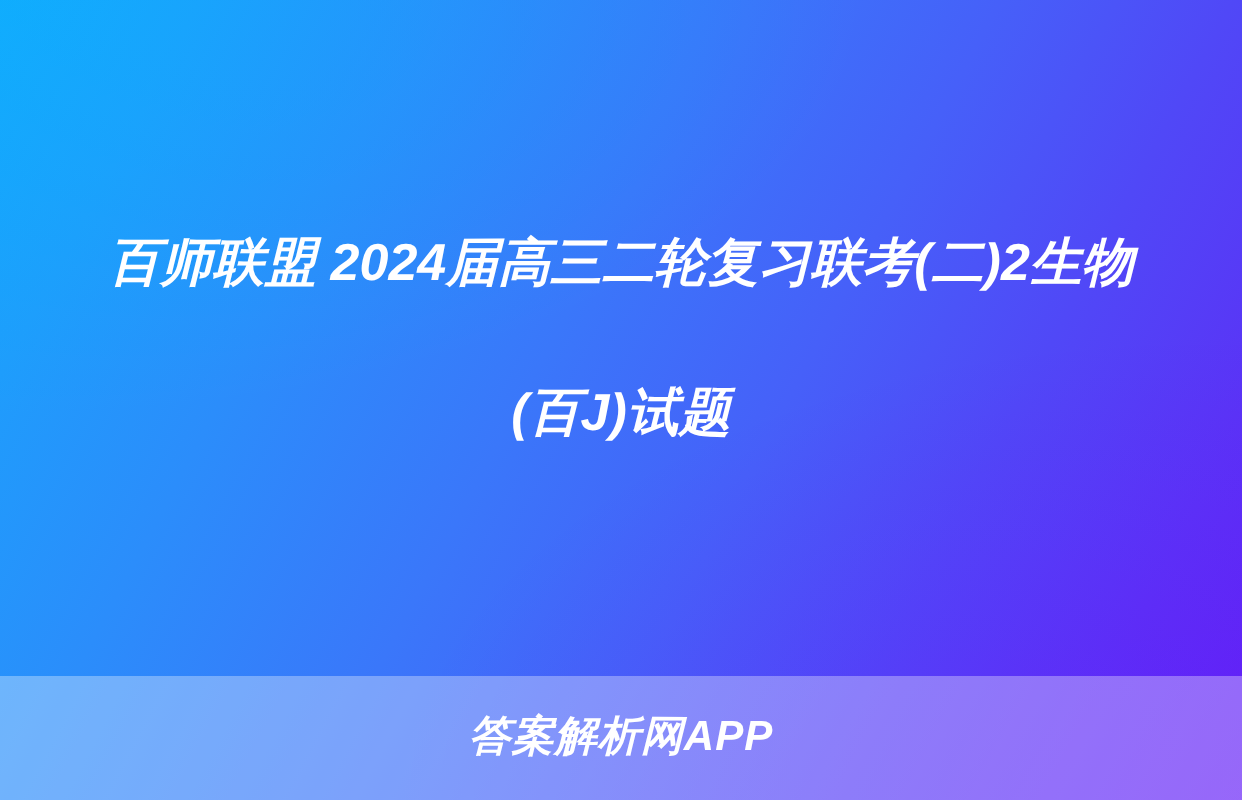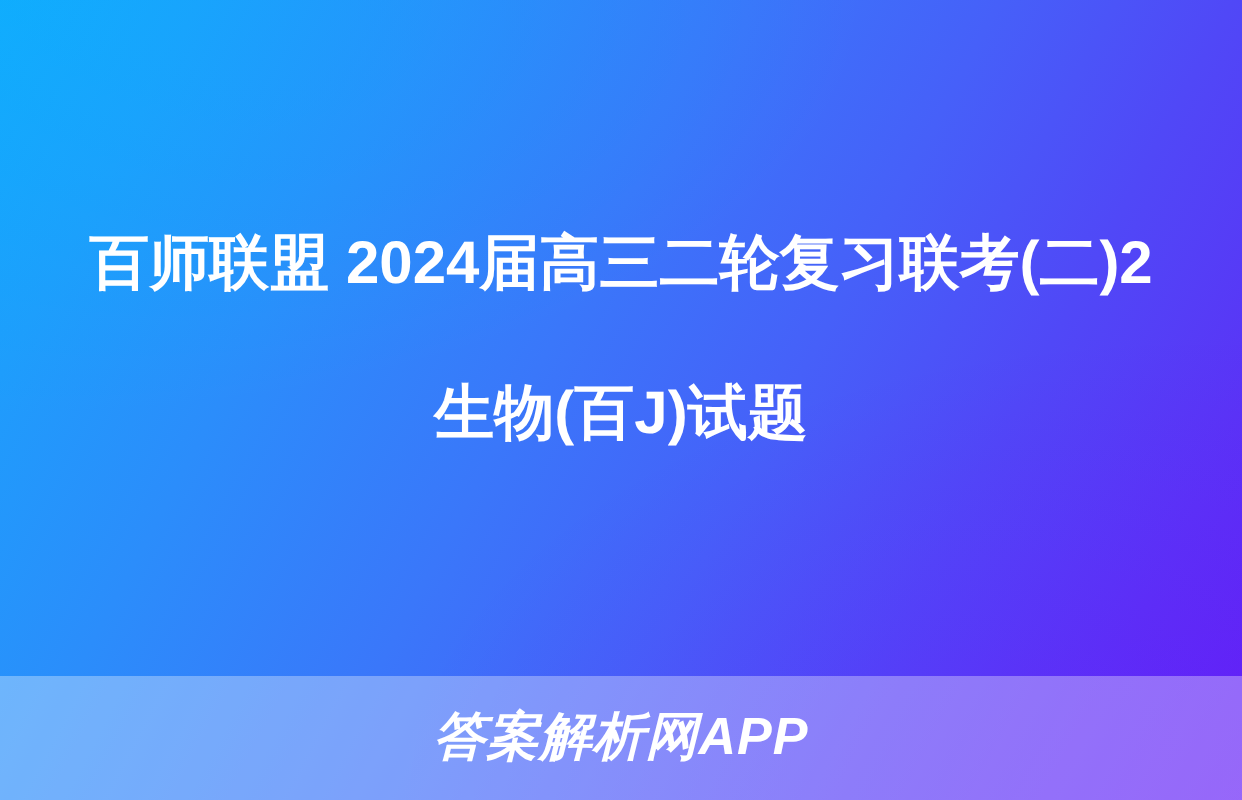--- a/index.html
+++ b/index.html
@@ -48,43 +48,44 @@
     justify-content: center;
     padding: 0 74px;
     box-sizing: border-box;
   }
 
   .poster-title {
     margin: 0;
     width: 100%;
     text-align: center;
     color: #ffffff;
-    font-size: 60px;
+    font-size: 52px;
     line-height: 150px;
     font-weight: 700;
+    font-style: italic;
     letter-spacing: 0px;
     word-break: break-all;
     text-rendering: geometricPrecision;
   }
 
   .watermark-band {
     position: absolute;
     left: 0;
     right: 0;
     top: 676px;
     height: 124px;
     background: rgba(255, 255, 255, 0.33);
     display: flex;
     align-items: center;
     justify-content: center;
   }
 
   .watermark-text {
     color: #ffffff;
-    font-size: 52px;
+    font-size: 42px;
     font-weight: 700;
     font-style: italic;
     letter-spacing: 1px;
     line-height: 1;
     white-space: nowrap;
     transform: translateY(-2px);
   }
 </style>
 </head>
 <body>

